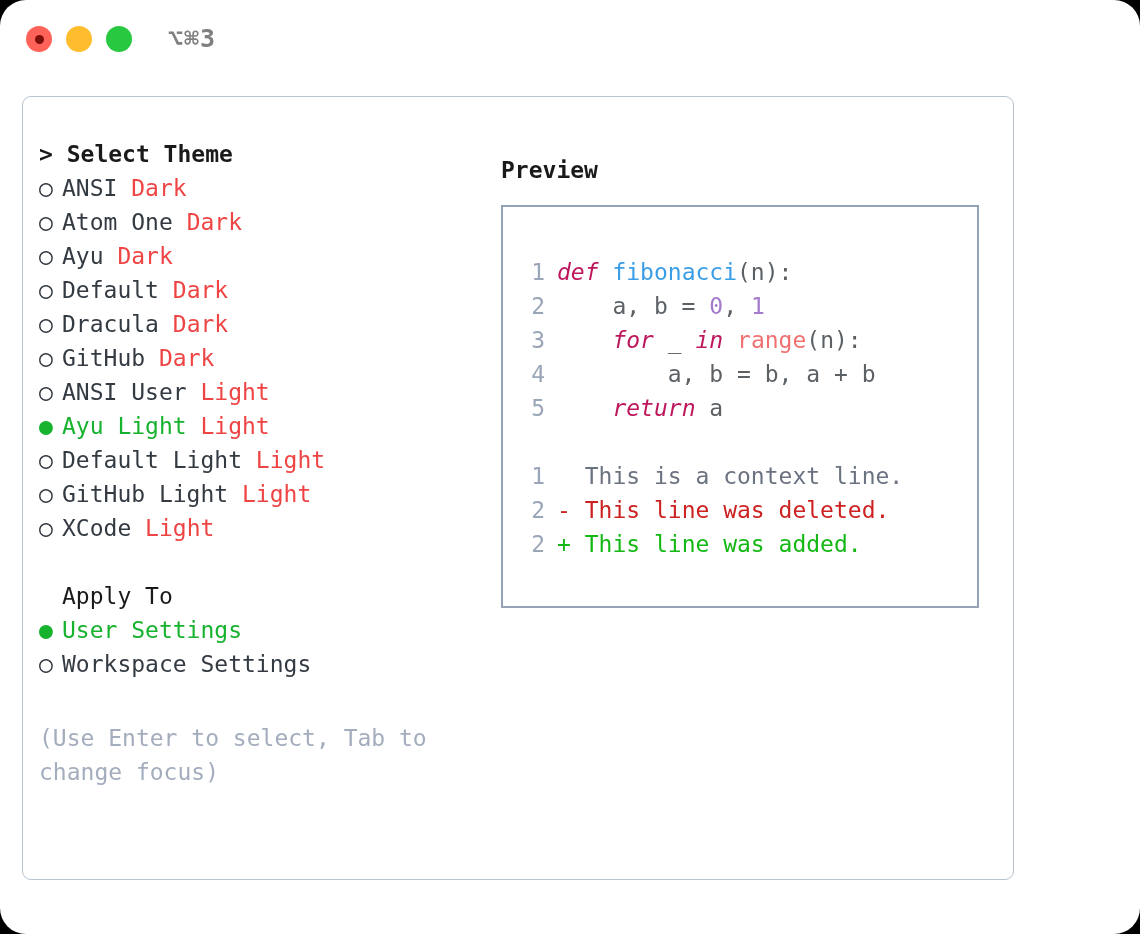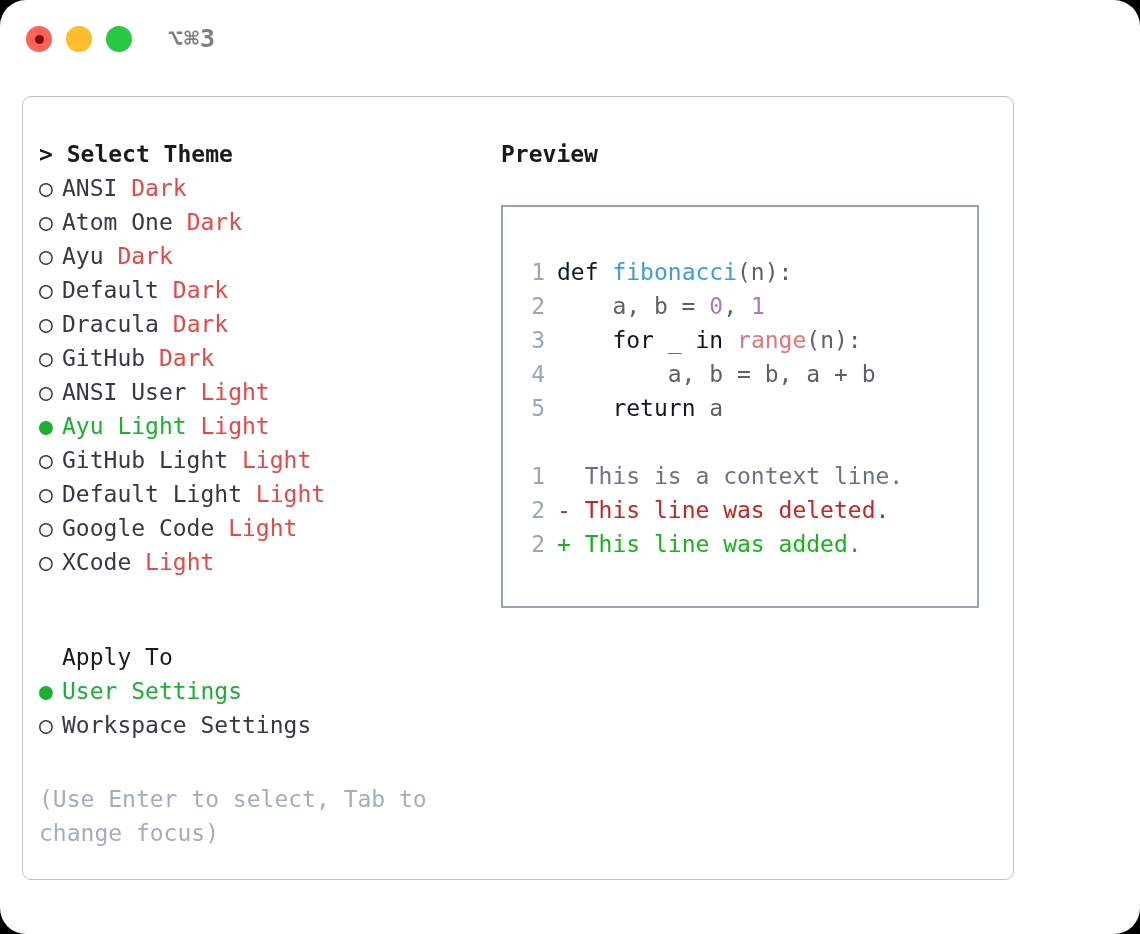--- a/index.html
+++ b/index.html
@@ -86,21 +86,21 @@
 
   .pane-left {
     position: absolute;
     left: 16px;
     top: 40px;
     width: 450px;
   }
   .pane-right {
     position: absolute;
     left: 478px;
-    top: 40px;
+    top: 56px;
     width: 500px;
   }
 
   .heading {
     font-size: 23px;
     font-weight: 700;
     color: #1a1a1a;
     line-height: 34px;
     white-space: pre;
   }
@@ -123,21 +123,20 @@
   .opt .label  { color: #333a42; }
   .opt .meta   { color: #ef4444; }
 
   .spacer-sm { height: 34px; }
   .group-head {
     font-size: 23px;
     line-height: 34px;
     color: #1a1a1a;
     white-space: pre;
     padding-left: 23px;
-    margin-top: 27px;
   }
 
   .hint {
     margin-top: 40px;
     font-size: 23px;
     line-height: 34px;
     color: #a3adbd;
     width: 420px;
   }
 
@@ -160,21 +159,21 @@
     line-height: 34px;
     white-space: pre;
   }
   .ln {
     display: inline-block;
     width: 24px;
     text-align: right;
     color: #9aa6b8;
     margin-right: 12px;
   }
-  .k-kw   { color: #0f172a; }   
+  .k-kw   { color: #be185d; font-style: italic; }   
   .k-fn   { color: #399ee6; }   
   .k-num  { color: #a37acc; }   
   .k-bi   { color: #f07171; }   
   .k-pl   { color: #5c6166; }   
   .k-ctx  { color: #6b7280; }   
   .k-del  { color: #cc2222; }   
   .k-add  { color: #14b814; }   
   .blank  { display: block; height: 34px; }
 </style>
 </head>
@@ -197,23 +196,22 @@
       <div class="heading">&gt; Select Theme</div>
       <div id="theme-list">
           <div class="opt"><span class="bullet">○ </span><span class="label">ANSI</span><span class="meta"> Dark</span></div>
           <div class="opt"><span class="bullet">○ </span><span class="label">Atom One</span><span class="meta"> Dark</span></div>
           <div class="opt"><span class="bullet">○ </span><span class="label">Ayu</span><span class="meta"> Dark</span></div>
           <div class="opt"><span class="bullet">○ </span><span class="label">Default</span><span class="meta"> Dark</span></div>
           <div class="opt"><span class="bullet">○ </span><span class="label">Dracula</span><span class="meta"> Dark</span></div>
           <div class="opt"><span class="bullet">○ </span><span class="label">GitHub</span><span class="meta"> Dark</span></div>
           <div class="opt"><span class="bullet">○ </span><span class="label">ANSI User</span><span class="meta"> Light</span></div>
           <div class="opt selected"><span class="bullet">● </span><span class="label">Ayu Light</span><span class="meta"> Light</span></div>
+          <div class="opt"><span class="bullet">○ </span><span class="label">Default Light</span><span class="meta"> Light</span></div>
           <div class="opt"><span class="bullet">○ </span><span class="label">GitHub Light</span><span class="meta"> Light</span></div>
-          <div class="opt"><span class="bullet">○ </span><span class="label">Default Light</span><span class="meta"> Light</span></div>
-          <div class="opt"><span class="bullet">○ </span><span class="label">Google Code</span><span class="meta"> Light</span></div>
           <div class="opt"><span class="bullet">○ </span><span class="label">XCode</span><span class="meta"> Light</span></div>
         </div>
 
       <div class="spacer-sm"></div>
 
       <div class="group-head">Apply To</div>
       <div id="apply-list">
           <div class="opt selected"><span class="bullet">● </span><span class="label">User Settings</span></div>
           <div class="opt"><span class="bullet">○ </span><span class="label">Workspace Settings</span></div>
         </div>

